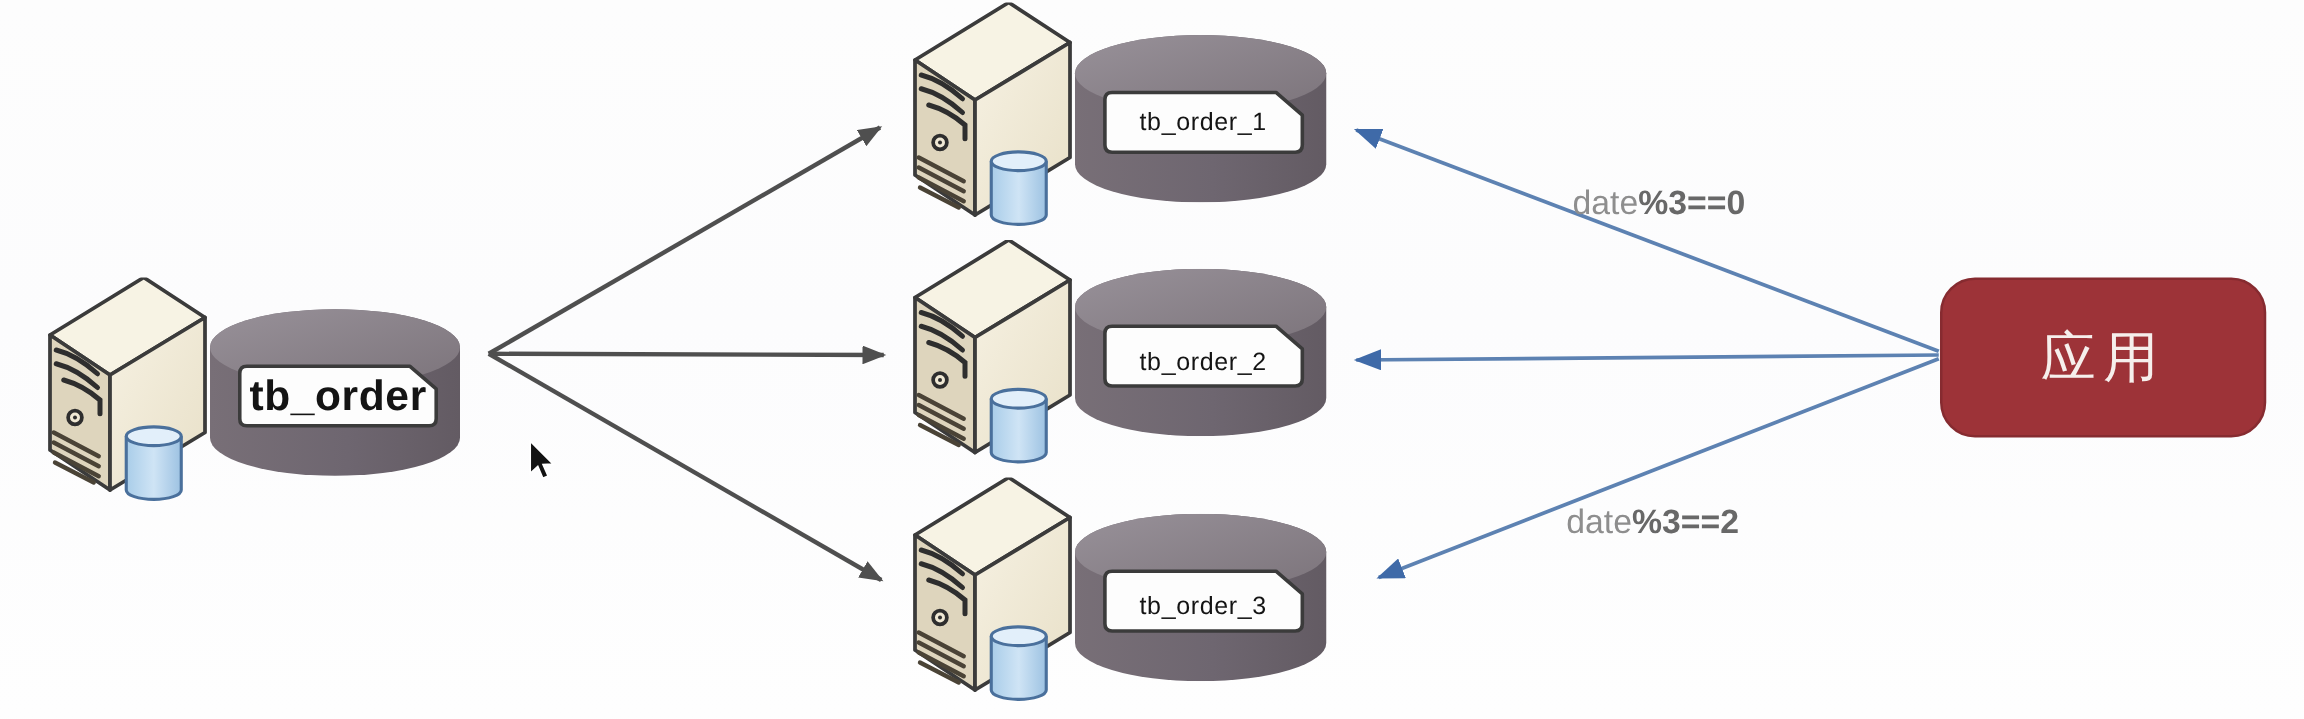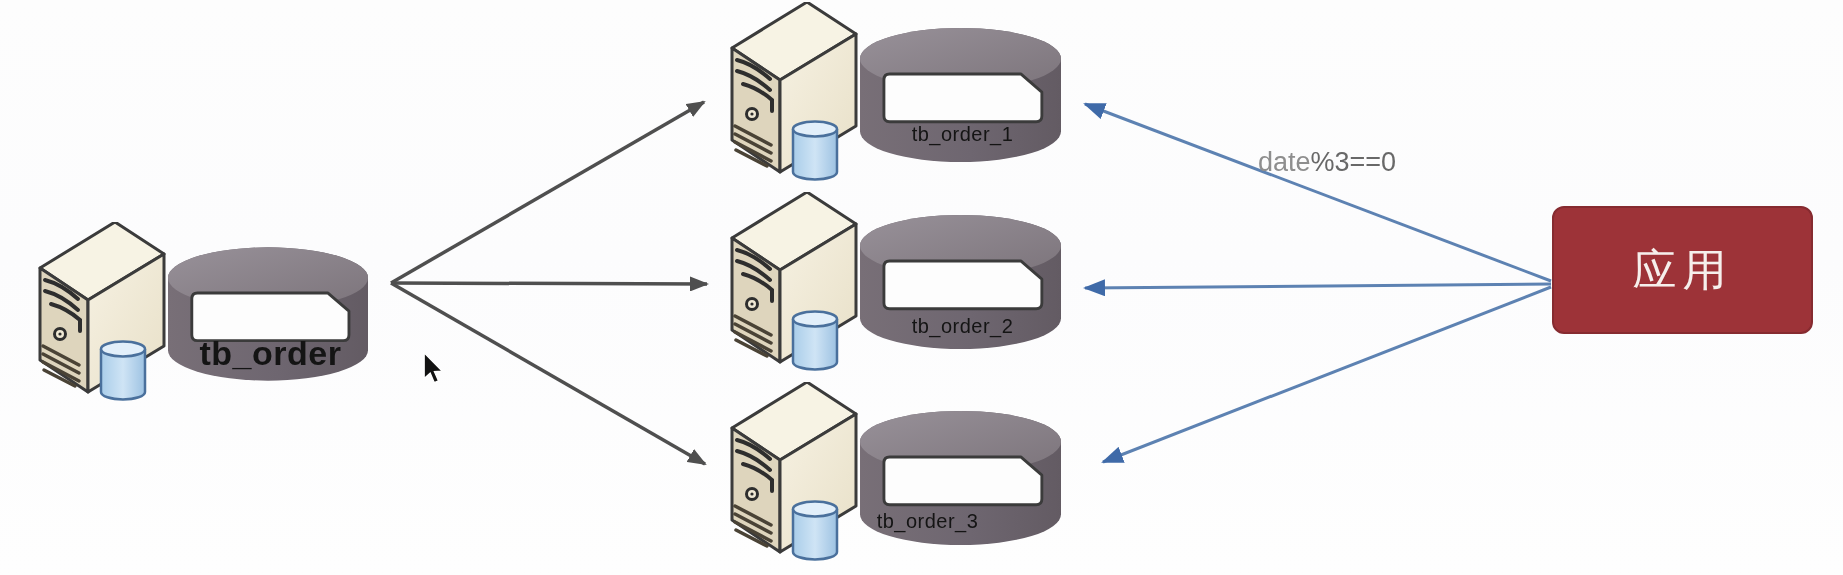--- a/index.html
+++ b/index.html
@@ -10,34 +10,34 @@
     overflow:hidden;
     font-family:"Liberation Sans", sans-serif;
   }
   .abs{position:absolute;}
   svg{display:block;}
   #arrow-layer{position:absolute;left:0;top:0;z-index:1;}
   .node{z-index:2;}
   .db-label-text{
     position:absolute;z-index:3;
     display:flex;align-items:center;justify-content:center;
-    color:#141414;font-size:20px;letter-spacing:0.5px;margin-top:36px;
+    color:#141414;font-size:20px;letter-spacing:0.5px;
   }
   .db-label-text.main{font-weight:bold;font-size:34px;letter-spacing:0.5px;}
   .cond-label{
     position:absolute;z-index:3;
     font-size:27px;line-height:32px;color:#8e8e8e;white-space:nowrap;
   }
-  .cond-label b{color:#686868;font-weight:normal;}
+  .cond-label b{color:#686868;font-weight:bold;}
   .app-box{
     position:absolute;z-index:3;
-    left:1552px;top:206px;width:261px;height:128px;
+    left:1552px;top:222px;width:261px;height:128px;
     background:#9d3338;
     border:2px solid #862b30;
-    border-radius:12px;
+    border-radius:28px;
     box-sizing:border-box;
     display:flex;align-items:center;justify-content:center;
     color:#f6efec;font-size:44px;letter-spacing:6px;
   }
   #cursor{z-index:5;}
 </style>
 </head>
 <body>
 
 <div id="canvas">
@@ -140,23 +140,24 @@
       <use href="#dbcyl"></use>
     </svg>
   <div class="db-label-text" style="left:882px;top:261px;width:161px;height:59px">tb_order_2</div>
 
   <svg class="abs node" style="left:727px;top:382px" width="132" height="182">
       <use href="#server"></use>
     </svg>
   <svg class="abs node" style="left:858px;top:411px" width="205" height="134">
       <use href="#dbcyl"></use>
     </svg>
-  <div class="db-label-text" style="left:847px;top:457px;width:161px;height:56px">tb_order_3</div>
+  <div class="db-label-text" style="left:882px;top:457px;width:161px;height:56px">tb_order_3</div>
 
   <div class="cond-label" style="left:1258px;top:146px"><span>date</span><b>%3==0</b></div>
+  <div class="cond-label" style="left:1253px;top:401px"><span>date</span><b>%3==2</b></div>
 
   <div class="app-box">
     <span>应用</span>
   </div>
 
   <svg id="cursor" class="abs" style="left:422px;top:352px" width="22" height="32" viewBox="0 0 12.5 19">
     <path d="M1,0.5 L1,15.8 L4.6,12.6 L7,18.2 L9.5,17.1 L7.1,11.7 L11.8,11.4 Z" fill="#121212" stroke="#ffffff" stroke-width="0.8"></path>
   </svg>
 
 </div>

